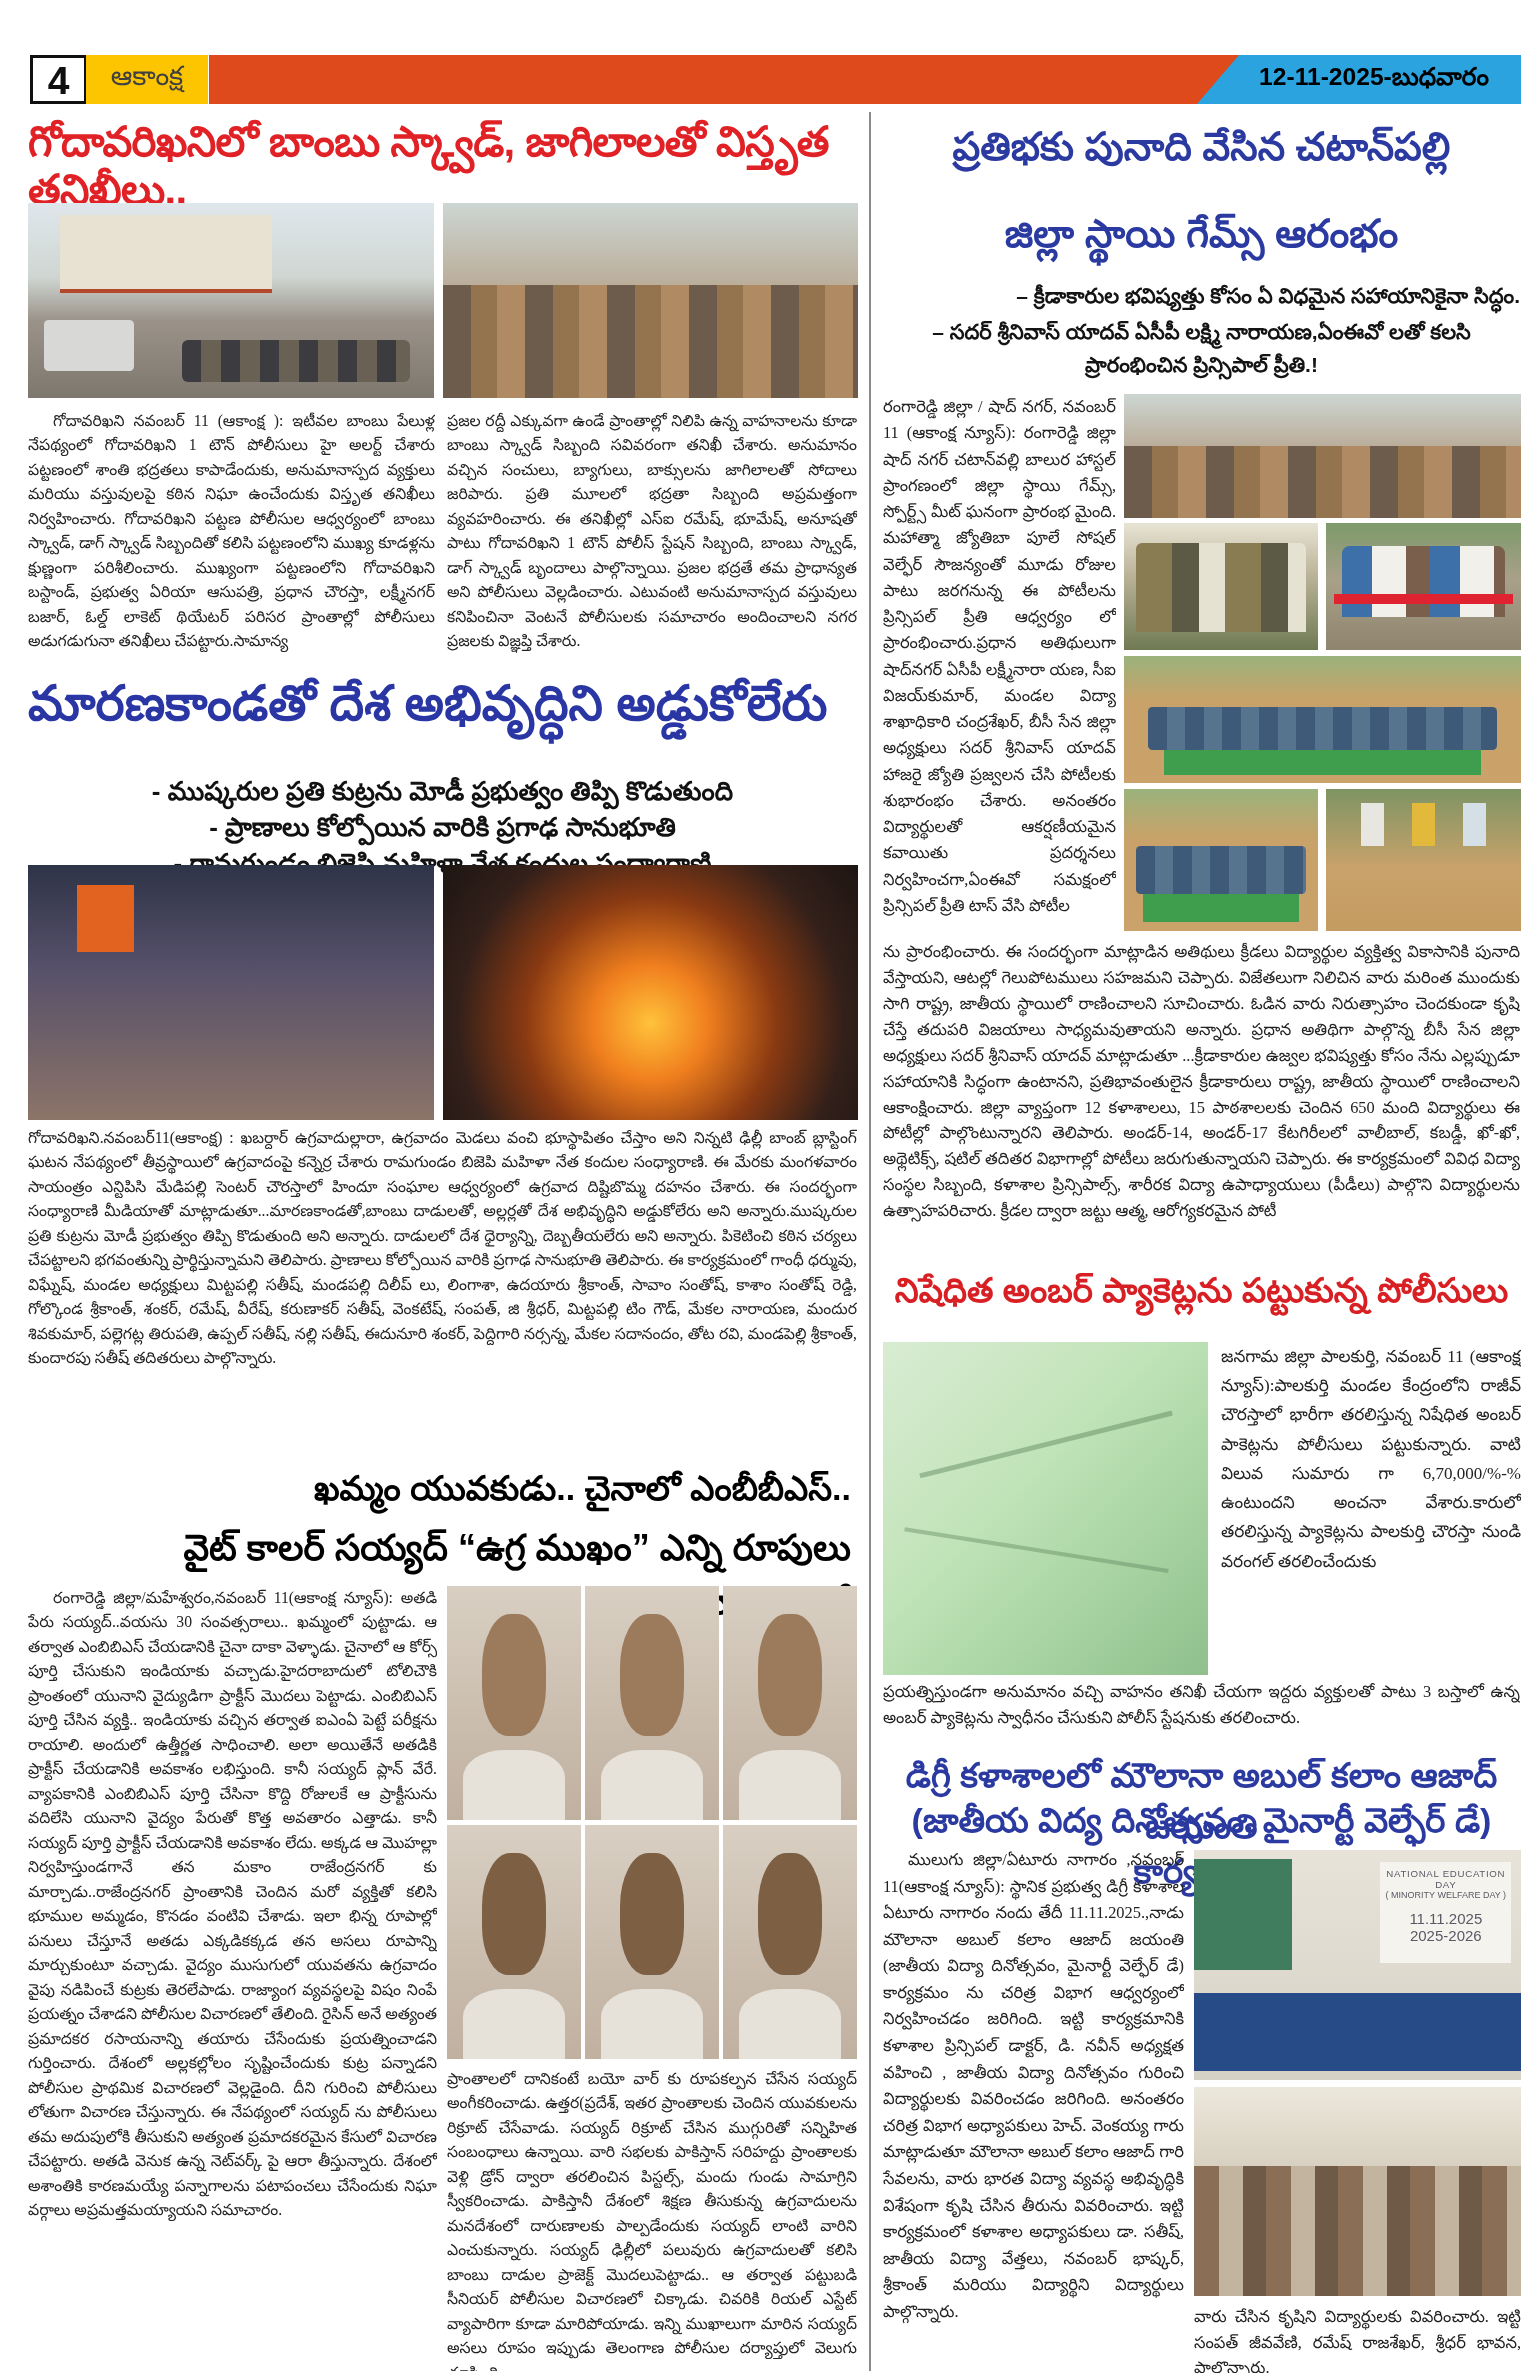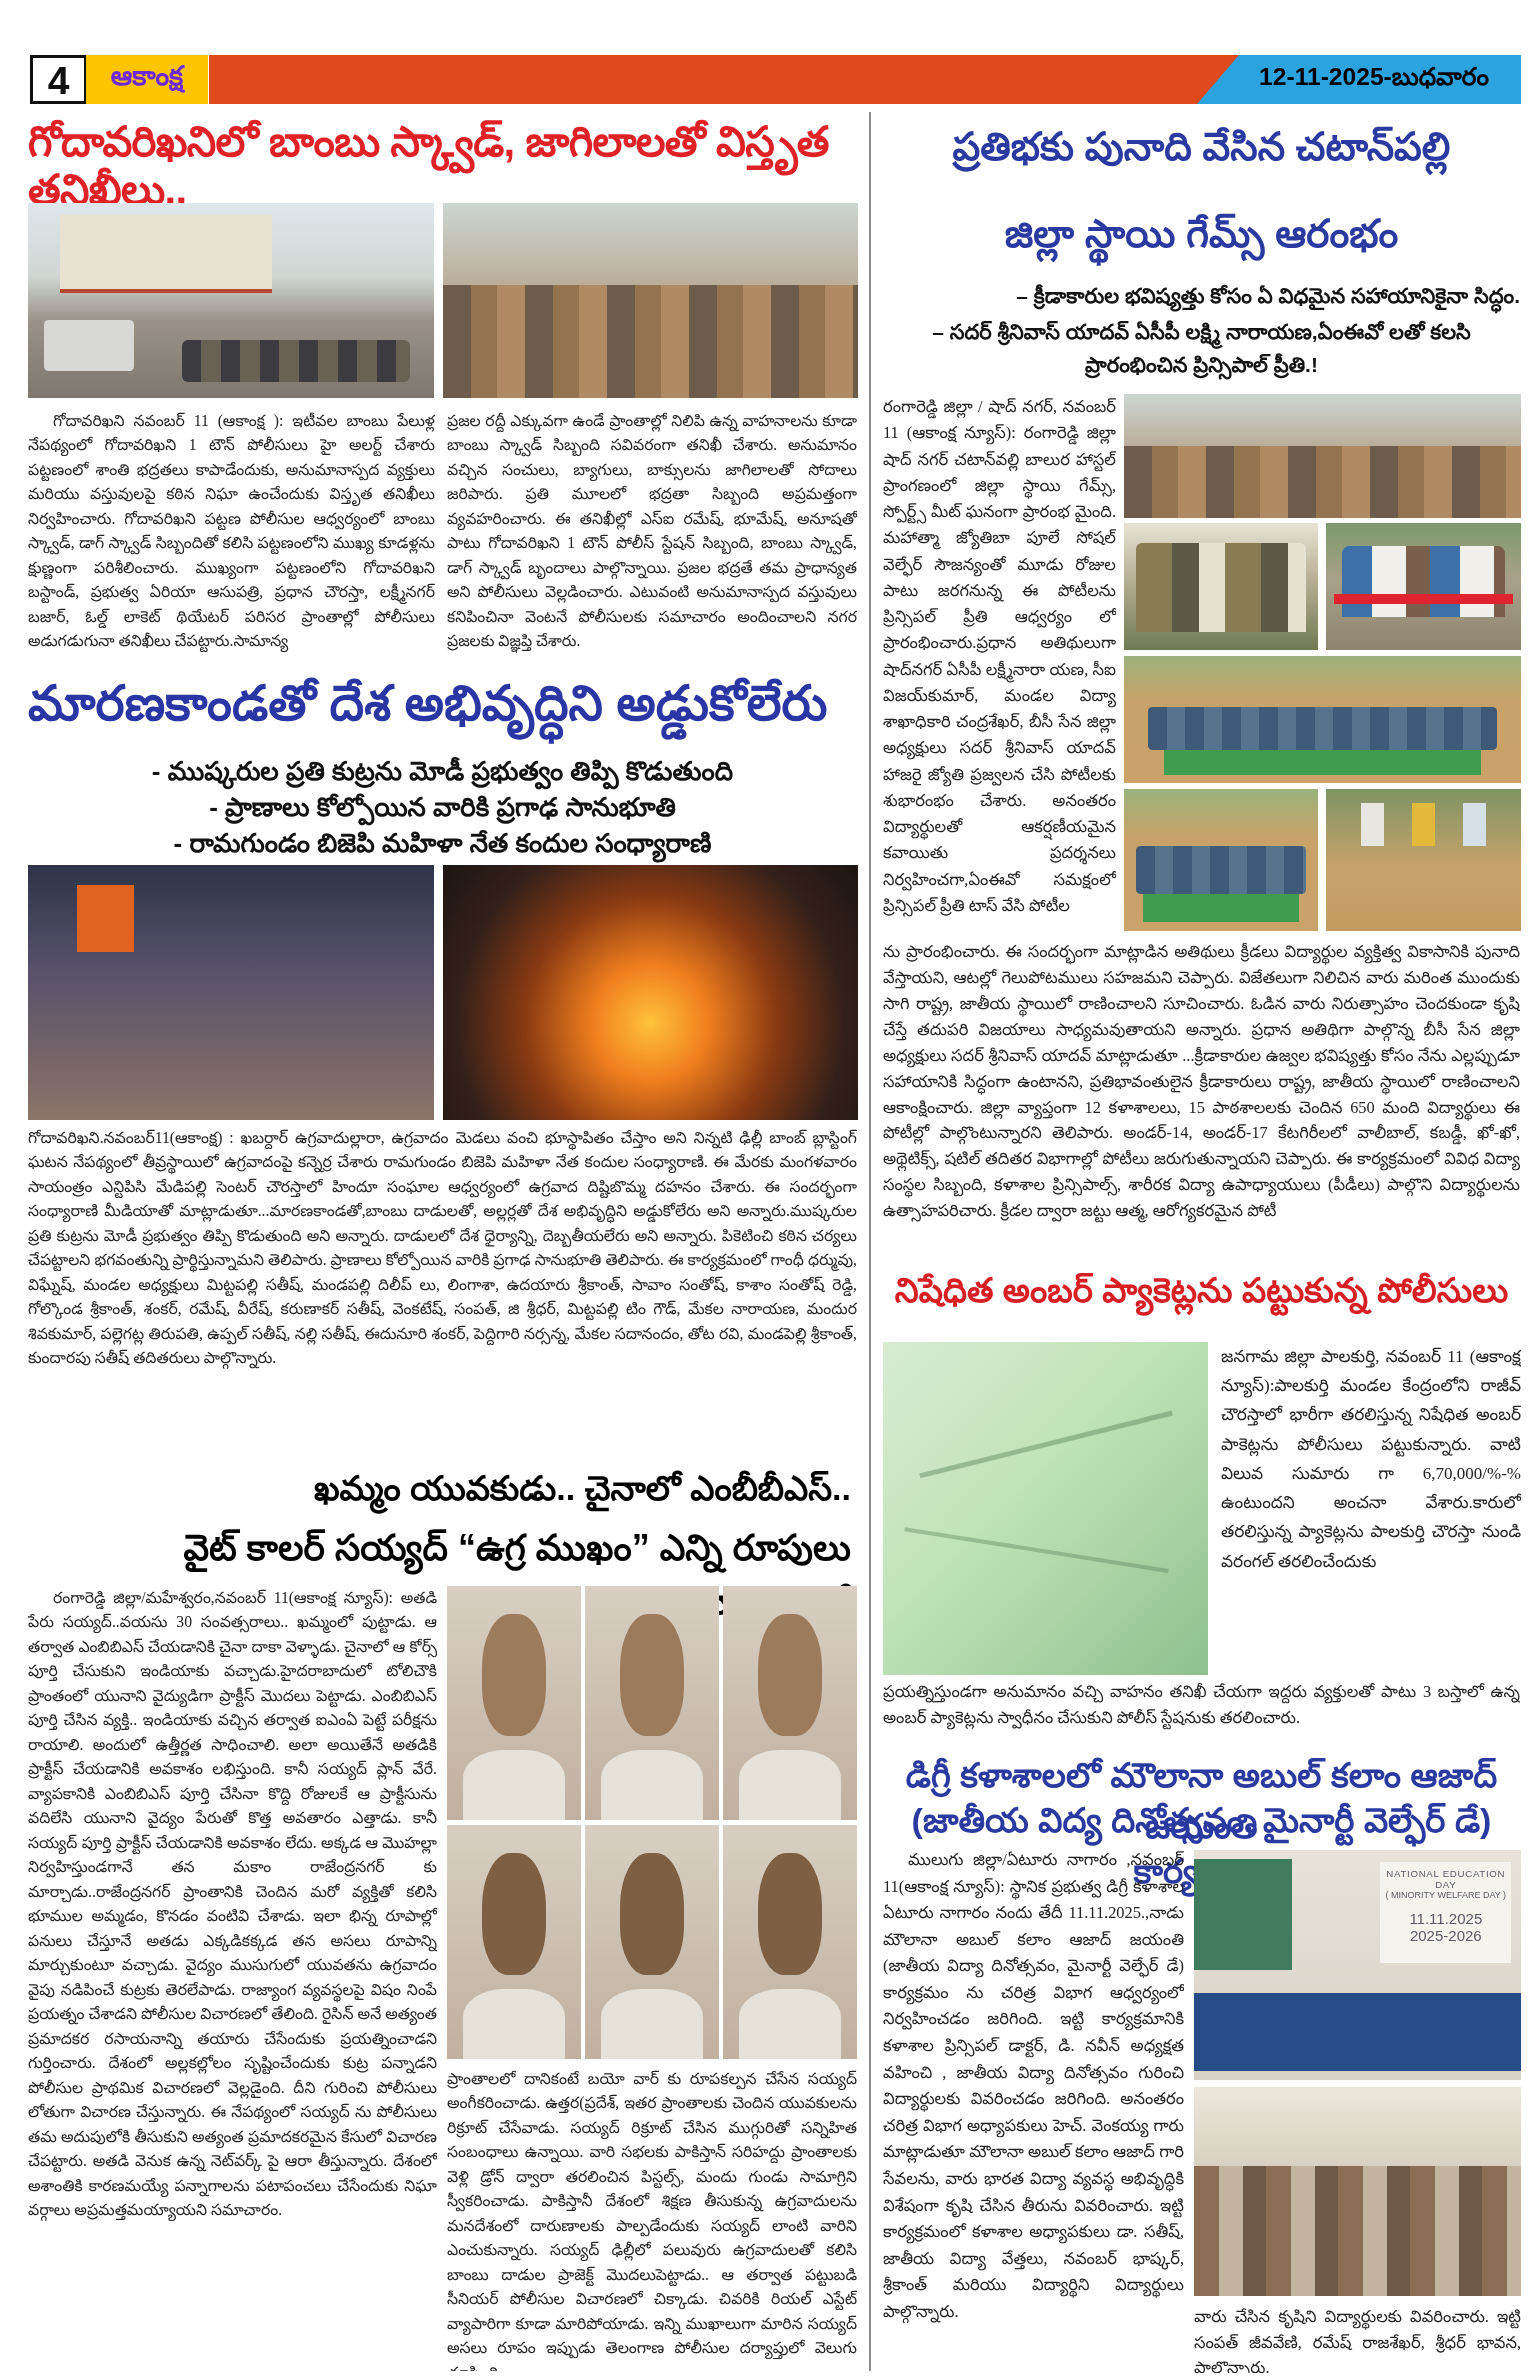--- a/index.html
+++ b/index.html
@@ -6,35 +6,35 @@
   .page{position:relative;width:1541px;height:2377px;background:#ffffff;overflow:hidden;
         font-family:"Liberation Serif", serif;color:#1b1b1b;}
   [data-name]{box-sizing:border-box;}
 
   
   .h-num{position:absolute;left:30px;top:55px;width:57px;height:49px;background:#fff;
          border:3px solid #101010;font-family:"Liberation Sans",sans-serif;font-weight:bold;
          font-size:39px;text-align:center;line-height:45px;color:#101010;}
   .h-logo{position:absolute;left:86px;top:55px;width:122px;height:49px;background:#fdc500;
           display:flex;align-items:center;justify-content:center;}
-  .h-logo span{font-family:"Liberation Sans",sans-serif;font-weight:bold;font-size:27px;color:#6d28d9;}
+  .h-logo span{font-family:"Liberation Sans",sans-serif;font-weight:normal;font-size:27px;color:#404040;}
   .h-bar{position:absolute;left:209px;top:55px;width:1036px;height:49px;background:#df4a1c;
          clip-path:polygon(0 0,100% 0,calc(100% - 40px) 100%,0 100%);}
   .h-date{position:absolute;left:1197px;top:55px;width:324px;height:49px;background:#2aa3df;
           clip-path:polygon(42px 0,100% 0,100% 100%,0 100%);display:flex;align-items:center;
           justify-content:center;padding-left:30px;}
   .h-date span{font-family:"Liberation Sans",sans-serif;font-weight:bold;font-size:24.6px;color:#000000;}
 
   
   .hl-red{position:absolute;left:28px;width:829px;font-family:"Liberation Sans",sans-serif;
           font-weight:bold;color:#e02126;font-size:42px;letter-spacing:-0.7px;line-height:1.15;}
   .hl-blue-big{position:absolute;left:28px;width:829px;color:#2936a4;
           font-family:"Liberation Sans",sans-serif;font-weight:bold;font-size:49px;line-height:1.1;}
   .sub-black{position:absolute;left:28px;width:829px;text-align:center;color:#121212;
-          font-family:"Liberation Sans",sans-serif;font-weight:bold;font-size:26px;line-height:1.32;}
+          font-family:"Liberation Sans",sans-serif;font-weight:bold;font-size:26px;line-height:1.32;margin-top:20px;}
   .hl-pink{position:absolute;left:22px;width:829px;text-align:right;color:#000000;
           font-family:"Liberation Sans",sans-serif;font-weight:bold;font-size:34px;line-height:1.5;}
   .hl-blue-r{position:absolute;left:883px;width:637px;text-align:center;color:#2b3aa0;
           font-family:"Liberation Sans",sans-serif;font-weight:bold;font-size:39px;line-height:1.75;}
   .sub-black-r{position:absolute;left:883px;width:637px;text-align:center;color:#141414;
           font-family:"Liberation Sans",sans-serif;font-weight:bold;font-size:21px;line-height:1.55;}
   .hl-red-r{position:absolute;left:883px;width:637px;text-align:center;color:#d81f23;
           font-family:"Liberation Sans",sans-serif;font-weight:bold;font-size:34px;line-height:1.2;}
   .hl-blue-r2{position:absolute;left:883px;width:637px;text-align:center;color:#2b3aa0;
           font-family:"Liberation Sans",sans-serif;font-weight:bold;font-size:34px;line-height:1.5;}

